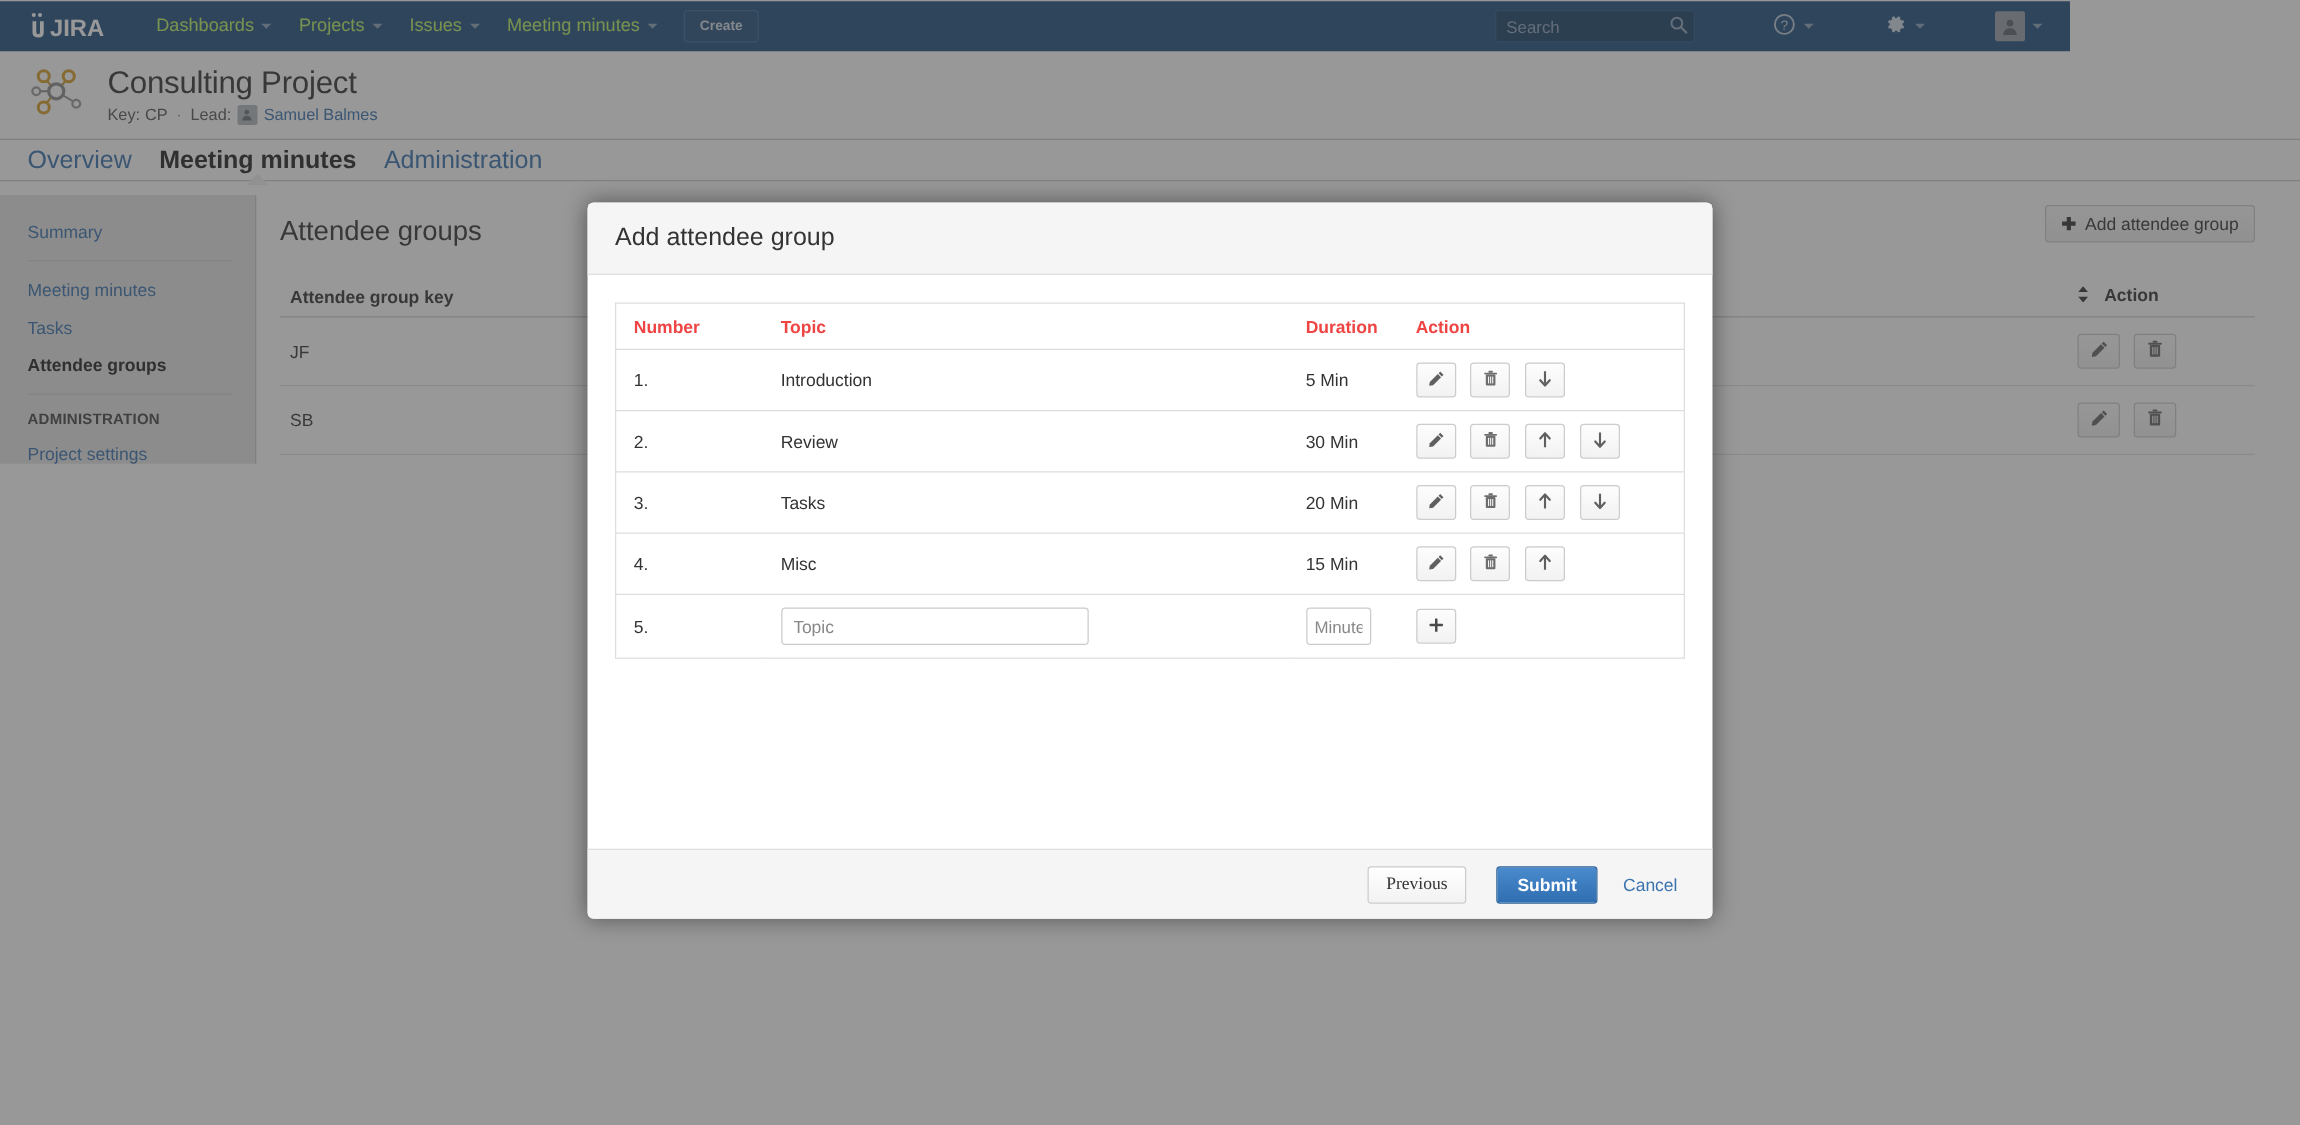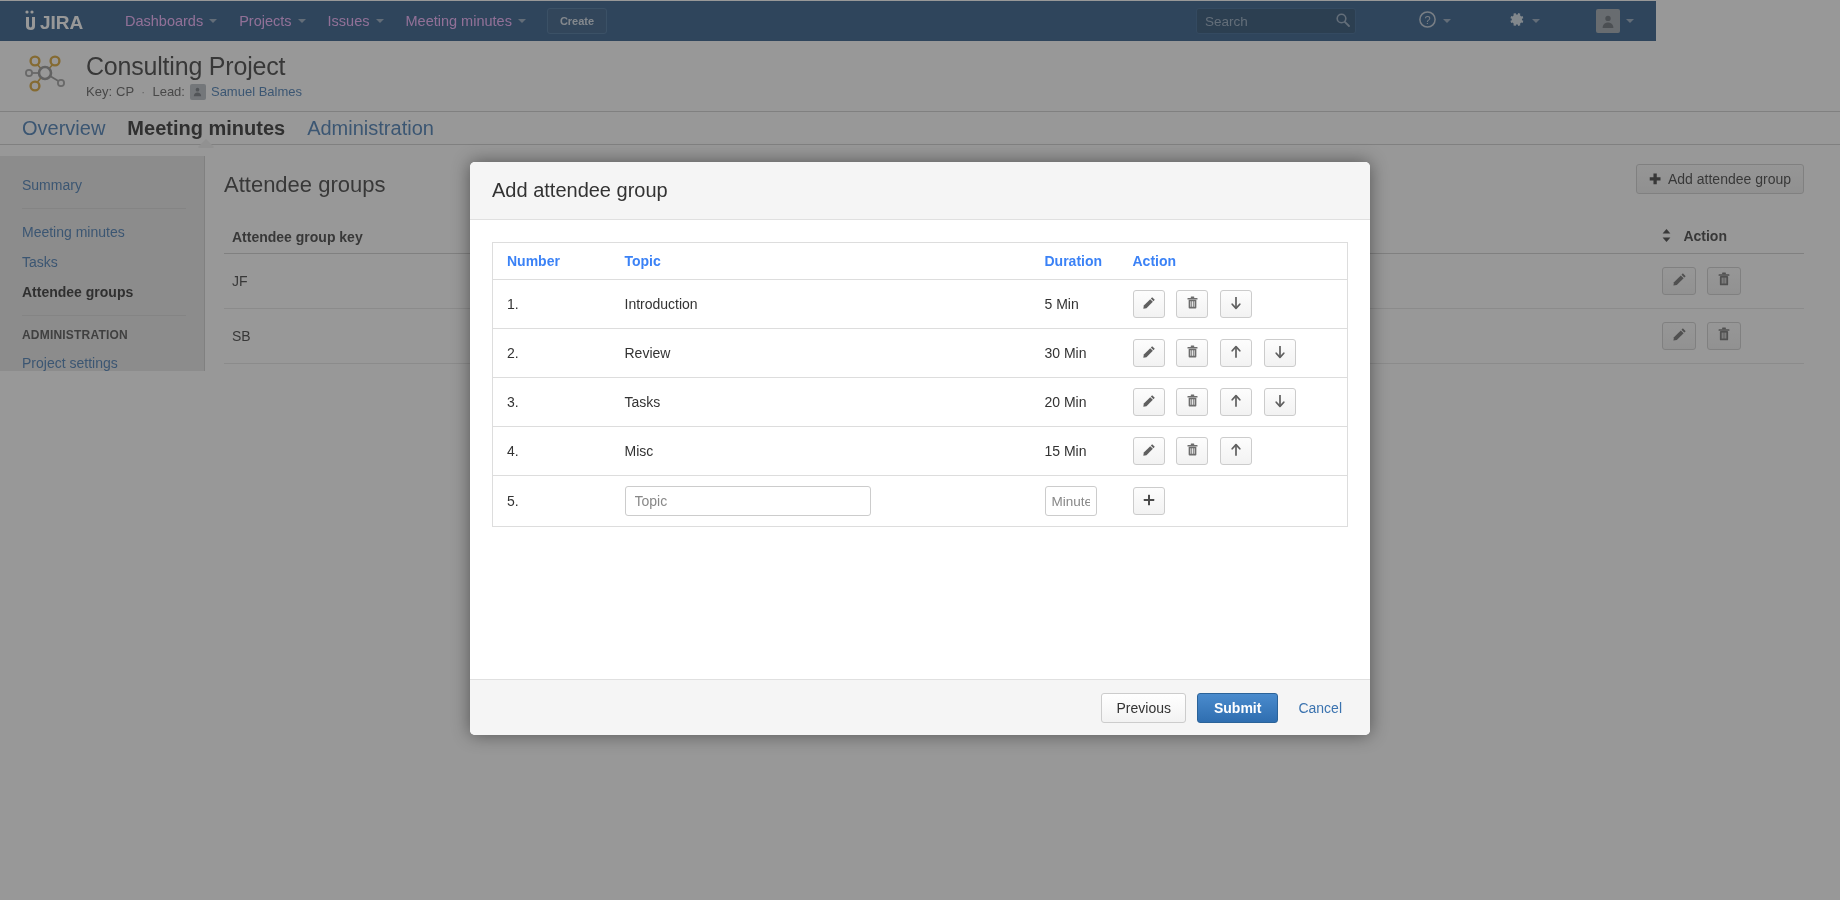--- a/index.html
+++ b/index.html
@@ -25,21 +25,21 @@
   .jira-logo {
     display: flex; align-items: center;
     margin-left: 18px; margin-right: 18px;
     height: 40px;
   }
   .jira-logo svg { display: block; }
   .nav-items { display: flex; align-items: center; height: 40px; }
   .nav-item {
     display: flex; align-items: center;
     height: 40px; padding: 17px 11px;
-    color: #f0abfc; font-size: 14.5px;
+    color: #bef264; font-size: 14.5px;
     cursor: pointer; white-space: nowrap; justify-content: space-between;
   }
   .caret-down {
     display: inline-block; margin-left: 6px;
     width: 0; height: 0;
     border-left: 4px solid transparent;
     border-right: 4px solid transparent;
     border-top: 4px solid #8fa4bb;
   }
   .create-btn {
@@ -247,21 +247,21 @@
   }
   .section-label {
     font-size: 14px; font-weight: 700; color: #333;
     margin-bottom: 8px;
   }
   .topics-table {
     width: 100%; border-collapse: collapse;
     border: 1px solid #ddd;
   }
   .topics-table th {
-    text-align: left; font-size: 14px; font-weight: 700; color: #3b82f6;
+    text-align: left; font-size: 14px; font-weight: 700; color: #ef4444;
     padding: 10px 14px; border-bottom: 1px solid #ddd;
     background: #fff;
   }
   .topics-table td {
     font-size: 14px; color: #333;
     padding: 10px 14px;
     border-bottom: 1px solid #ddd;
     vertical-align: middle;
   }
   .topics-table tr:last-child td { border-bottom: none; }
@@ -299,22 +299,22 @@
     border-top: 1px solid #e0e0e0;
     display: flex; align-items: center; justify-content: flex-end;
     padding: 0 22px;
     flex-shrink: 0;
   }
   .btn-prev {
     height: 30px; padding: 0 14px;
     background: linear-gradient(to bottom, #fff, #f2f2f2);
     border: 1px solid #ccc; border-radius: 3px;
     font-size: 14px; color: #333; cursor: pointer;
-    margin-right: 11px;
-    font-family: Liberation Sans, sans-serif;
+    margin-right: 24px;
+    font-family: Liberation Serif, serif;
   }
   .btn-submit {
     height: 30px; padding: 0 16px;
     background: linear-gradient(to bottom, #4a8bcd, #2f6eb0);
     border: 1px solid #2b6399; border-radius: 3px;
     font-size: 14px; font-weight: 700; color: #fff; cursor: pointer;
     margin-right: 14px;
     font-family: "Liberation Sans", sans-serif;
   }
   .btn-cancel {

